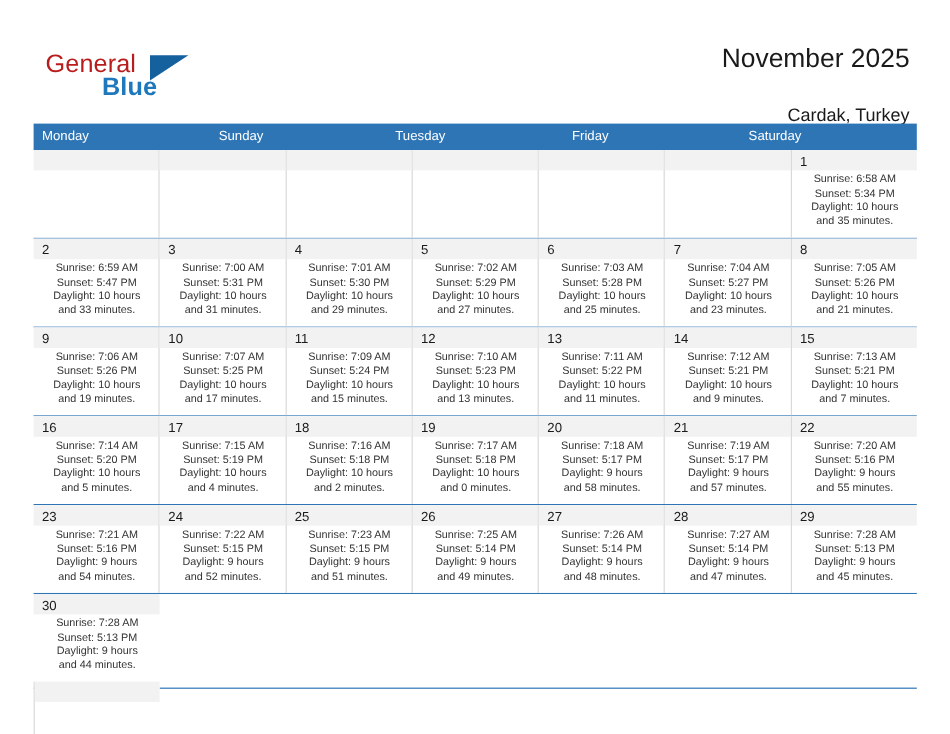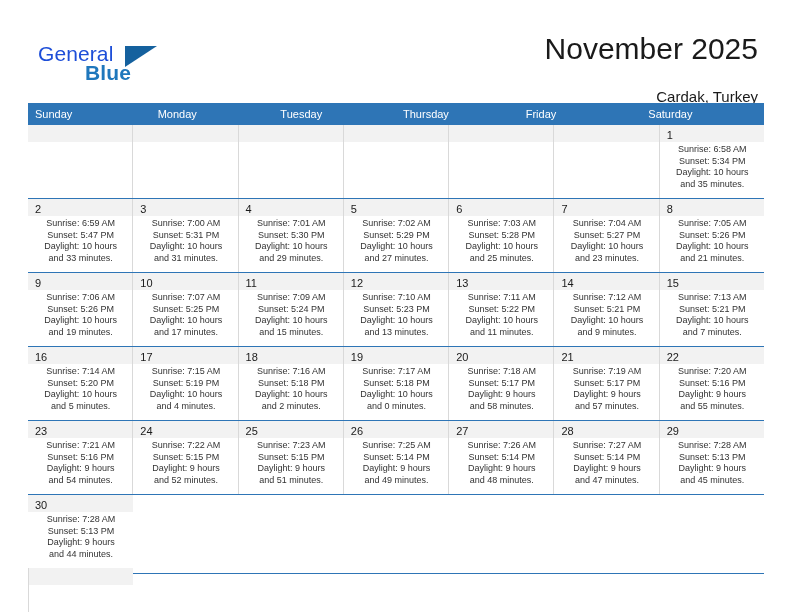--- a/index.html
+++ b/index.html
@@ -34,21 +34,21 @@
     top: 42px;
     width: 150px;
     height: 48px;
   }
   .logo-general {
     position: absolute;
     left: 0; top: 0;
     font-size: 21px;
     font-weight: 400;
     letter-spacing: 0.1px;
-    color: #1d4ed8;
+    color: #b91c1c;
     line-height: 24px;
   }
   .logo-blue {
     position: absolute;
     left: 47px; top: 19px;
     font-size: 21px;
     font-weight: 700;
     letter-spacing: 0.1px;
     color: #1f77bc;
     line-height: 24px;
@@ -62,21 +62,21 @@
     border-bottom: 21px solid transparent;
   }
 
   .title-block {
     position: absolute;
     right: 34px;
     top: 33px;
     text-align: right;
   }
   .cal-title {
-    font-size: 30px;
+    font-size: 22px;
     font-weight: 400;
     color: #1a1a1a;
     line-height: 32px;
     white-space: nowrap;
   }
   .cal-subtitle {
     font-size: 15px;
     font-weight: 400;
     color: #1a1a1a;
     line-height: 20px;
@@ -164,24 +164,23 @@
 
     <div class="title-block">
       <div class="cal-title">November 2025</div>
       <div class="cal-subtitle">Cardak, Turkey</div>
     </div>
 
   </div>
 
   <div class="calendar">
     <div class="weekdays">
+        <div class="weekday">Monday</div>
         <div class="weekday">Sunday</div>
-        <div class="weekday">Monday</div>
         <div class="weekday">Tuesday</div>
-        <div class="weekday">Thursday</div>
         <div class="weekday">Friday</div>
         <div class="weekday">Saturday</div>
       </div>
     <div id="weeks-container">
         <div class="week">
           <div class="daycell empty">
             <div class="daynum-band"><span class="daynum"></span></div>
             <div class="cell-body"></div>
           </div>
           <div class="daycell empty">

